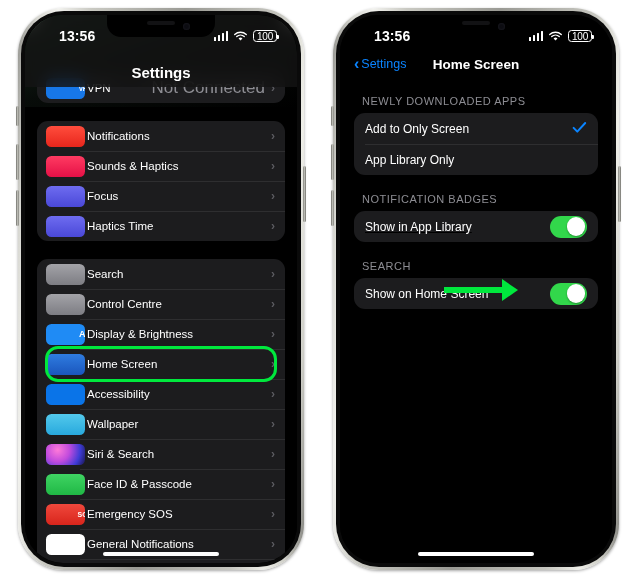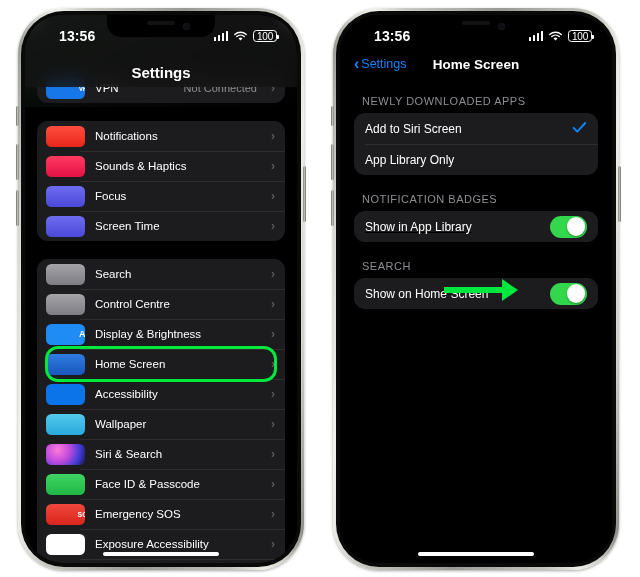--- a/index.html
+++ b/index.html
@@ -101,33 +101,33 @@
     padding-bottom: 6px;
   }
   .navbar-l .title { color:#fff; font-size:15px; font-weight:bold; }
 
   .l-scroll { position:absolute; top:0; left:0; right:0; bottom:0; z-index:2; padding: 0 12px; }
 
   .group {
     background:#1c1c1e; border-radius: 11px; overflow:hidden; margin-bottom: 18px;
   }
   .row {
-    display:flex; align-items:center; gap:10px;
+    display:flex; align-items:center; gap:2px;
     height:30px; padding: 0 10px 0 9px; position:relative;
   }
   .row + .row::before {
     content:""; position:absolute; left:43px; right:0; top:0; height:1px; background:#2e2e30;
   }
   .ico {
     width:21px; height:21px; border-radius:5.5px; flex:none;
     display:flex; align-items:center; justify-content:center;
     font-size:9px; color:#fff; font-weight:bold; overflow:hidden; position:relative;padding-left:39px;
   }
   .row .label { color:#fff; font-size:11.5px; flex:1; white-space:nowrap; }
-  .row .value { color:#8d8d93; font-size:11px; margin-right:4px; white-space:nowrap; }
+  .row .value { color:#8d8d93; font-size:17px; margin-right:4px; white-space:nowrap; }
   .chev { color:#5b5b60; font-size:12px; font-weight:bold; line-height:1; }
 
   
   .ic-vpn   { background:#1777e8; font-size:6.5px; letter-spacing:-.3px; }
   .ic-notif { background: linear-gradient(180deg,#ff4d3d,#e8261c); }
   .ic-sound { background: linear-gradient(180deg,#ff3b62,#e51046); }
   .ic-focus { background: linear-gradient(180deg,#6e6cf0,#4a48d8); }
   .ic-screen{ background: linear-gradient(180deg,#6e6cf0,#4a48d8); }
   .ic-gen   { background: linear-gradient(180deg,#a3a3a8,#7d7d83); }
   .ic-cc    { background: linear-gradient(180deg,#a3a3a8,#7d7d83); }
@@ -254,21 +254,21 @@
                   </div>
                   <div class="label">Focus</div>
                   <div class="chev">›</div>
                 </div>
                 <div class="row">
                   <div class="ico ic-screen">
                     <svg class="glyph" viewBox="0 0 24 24">
                       <path d="M7.4 4.6h9.2v1.6c0 2.6-2.1 4.2-2.1 5.8s2.1 3.2 2.1 5.8v1.6H7.4v-1.6c0-2.6 2.1-4.2 2.1-5.8S7.4 8.8 7.4 6.2z" fill="#fff"></path>
                     </svg>
                   </div>
-                  <div class="label">Screen Time</div>
+                  <div class="label">Haptics Time</div>
                   <div class="chev">›</div>
                 </div>
               </div>
               <div class="group">
                 <div class="row">
                   <div class="ico ic-gen">
                     <svg class="glyph" viewBox="0 0 24 24">
                       <circle cx="12" cy="12" r="6.6" fill="none" stroke="#fff" stroke-width="1.7"></circle>
                       <circle cx="12" cy="12" r="2.5" fill="none" stroke="#fff" stroke-width="1.6"></circle>
                       <path d="M12 5.4v1.8M12 16.8v1.8M5.4 12h1.8M16.8 12h1.8M7.4 7.4l1.3 1.3M15.3 15.3l1.3 1.3M16.6 7.4l-1.3 1.3M8.7 15.3l-1.3 1.3" stroke="#fff" stroke-width="1.5" stroke-linecap="round"></path>
@@ -368,21 +368,21 @@
                 </div>
                 <div class="row">
                   <div class="ico ic-expo">
                     <svg class="glyph" viewBox="0 0 24 24">
                       <circle cx="12" cy="12" r="4.1" fill="#e8372f"></circle>
                       <g stroke="#e8372f" stroke-width="2.1" stroke-linecap="round">
                         <path d="M12 2.6v3.1M12 18.3v3.1M2.6 12h3.1M18.3 12h3.1M5.4 5.4l2.2 2.2M16.4 16.4l2.2 2.2M18.6 5.4l-2.2 2.2M7.6 16.4l-2.2 2.2"></path>
                       </g>
                     </svg>
                   </div>
-                  <div class="label">Exposure Accessibility</div>
+                  <div class="label">General Notifications</div>
                   <div class="chev">›</div>
                 </div>
                 <div class="row"></div>
               </div>
             </div>
         </div>
 
         <div class="navbar-l">
           <div class="title">Settings</div>
         </div>
@@ -436,21 +436,21 @@
             <span>Settings</span>
           </div>
           <div class="rtitle">Home Screen</div>
         </div>
 
         <div class="r-body">
           <div id="right-sections">
               <div class="sec-hdr">NEWLY DOWNLOADED APPS</div>
               <div class="group" style="margin-bottom: 10px;">
                 <div class="rrow">
-                  <div class="rlabel">Add to Siri Screen</div>
+                  <div class="rlabel">Add to Only Screen</div>
                   <div class="check"><svg width="15" height="13" viewBox="0 0 15 13">
                       <path d="M1.6 6.9 5.3 10.6 13.2 2" stroke="#0a84ff" stroke-width="2" fill="none" stroke-linecap="round" stroke-linejoin="round"></path>
                     </svg></div>
                 </div>
                 <div class="rrow">
                   <div class="rlabel">App Library Only</div>
                 </div>
               </div>
               <div class="sec-hdr">NOTIFICATION BADGES</div>
               <div class="group" style="margin-bottom: 10px; text-decoration: underline;">

